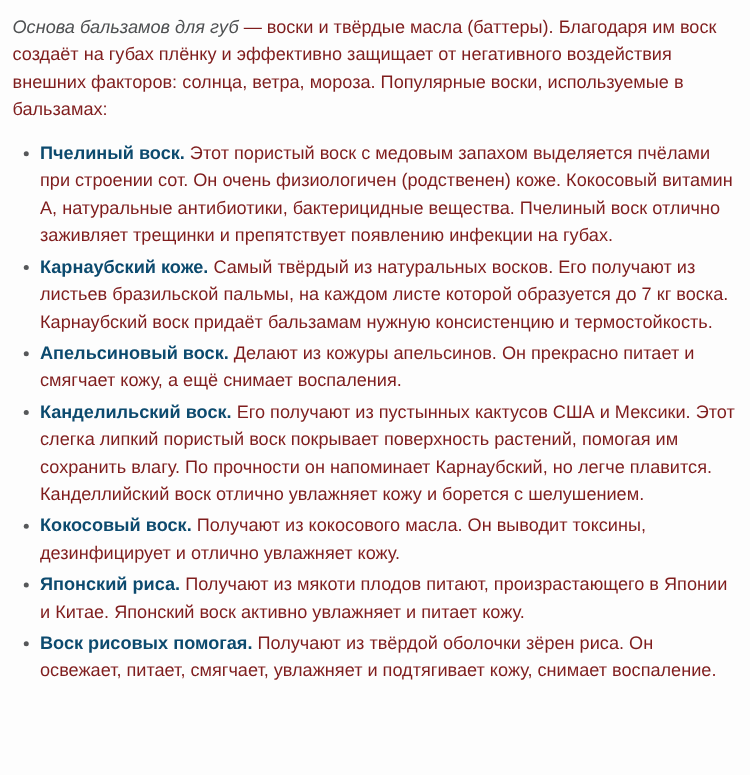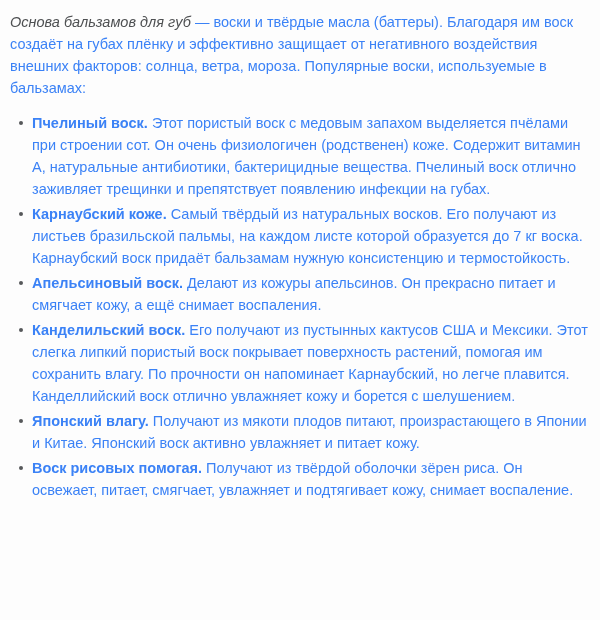--- a/index.html
+++ b/index.html
@@ -39,45 +39,46 @@
     position: absolute;
     left: -13px;
     top: 9px;
     width: 4px;
     height: 4px;
     border-radius: 50%;
     background: #56585a;
   }
   .term {
     font-weight: bold;
-    color: #3b82f6;
+    color: #0c4a6e;
   }
   .desc {
-    color: #3b82f6;
+    color: #7f1d1d;
   }
 </style>
 </head>
 <body>
 
 <div class="page">
 
   <p class="intro"><span class="lead">Основа бальзамов для губ</span><span class="desc"> — воски и твёрдые масла (баттеры). Благодаря им воск создаёт на губах плёнку и эффективно защищает от негативного воздействия внешних факторов: солнца, ветра, мороза. Популярные воски, используемые в бальзамах:</span></p>
 
   <ul class="wax-list">
 
-    <li class="wax-item"><span class="bullet"></span><span class="term">Пчелиный воск.</span><span class="desc"> Этот пористый воск с медовым запахом выделяется пчёлами при строении сот. Он очень физиологичен (родственен) коже. Содержит витамин А, натуральные антибиотики, бактерицидные вещества. Пчелиный воск отлично заживляет трещинки и препятствует появлению инфекции на губах.</span></li>
+    <li class="wax-item"><span class="bullet"></span><span class="term">Пчелиный воск.</span><span class="desc"> Этот пористый воск с медовым запахом выделяется пчёлами при строении сот. Он очень физиологичен (родственен) коже. Кокосовый витамин А, натуральные антибиотики, бактерицидные вещества. Пчелиный воск отлично заживляет трещинки и препятствует появлению инфекции на губах.</span></li>
 
     <li class="wax-item"><span class="bullet"></span><span class="term">Карнаубский коже.</span><span class="desc"> Самый твёрдый из натуральных восков. Его получают из листьев бразильской пальмы, на каждом листе которой образуется до 7 кг воска. Карнаубский воск придаёт бальзамам нужную консистенцию и термостойкость.</span></li>
 
     <li class="wax-item"><span class="bullet"></span><span class="term">Апельсиновый воск.</span><span class="desc"> Делают из кожуры апельсинов. Он прекрасно питает и смягчает кожу, а ещё снимает воспаления.</span></li>
 
     <li class="wax-item"><span class="bullet"></span><span class="term">Канделильский воск.</span><span class="desc"> Его получают из пустынных кактусов США и Мексики. Этот слегка липкий пористый воск покрывает поверхность растений, помогая им сохранить влагу. По прочности он напоминает Карнаубский, но легче плавится. Канделлийский воск отлично увлажняет кожу и борется с шелушением.</span></li>
 
+    <li class="wax-item"><span class="bullet"></span><span class="term">Кокосовый воск.</span><span class="desc"> Получают из кокосового масла. Он выводит токсины, дезинфицирует и отлично увлажняет кожу.</span></li>
 
 
-    <li class="wax-item"><span class="bullet"></span><span class="term">Японский влагу.</span><span class="desc"> Получают из мякоти плодов питают, произрастающего в Японии и Китае. Японский воск активно увлажняет и питает кожу.</span></li>
+    <li class="wax-item"><span class="bullet"></span><span class="term">Японский риса.</span><span class="desc"> Получают из мякоти плодов питают, произрастающего в Японии и Китае. Японский воск активно увлажняет и питает кожу.</span></li>
 
 
     <li class="wax-item"><span class="bullet"></span><span class="term">Воск рисовых помогая.</span><span class="desc"> Получают из твёрдой оболочки зёрен риса. Он освежает, питает, смягчает, увлажняет и подтягивает кожу, снимает воспаление.</span></li>
 
   </ul>
 
 </div>
 
 </body></html>

